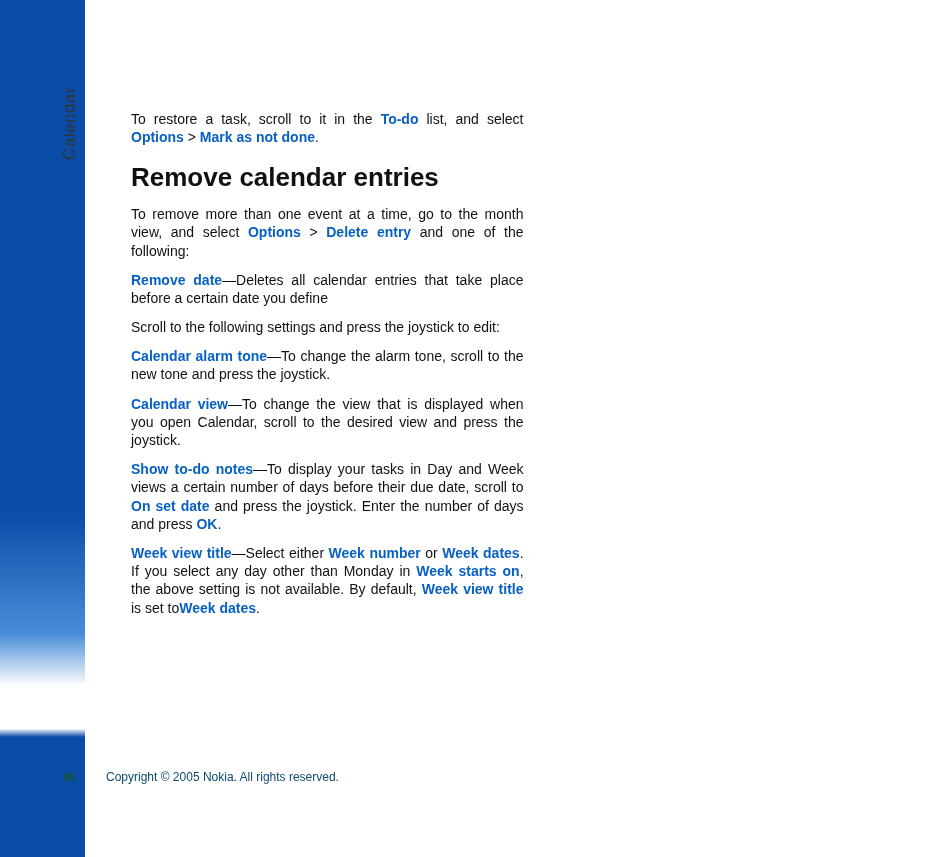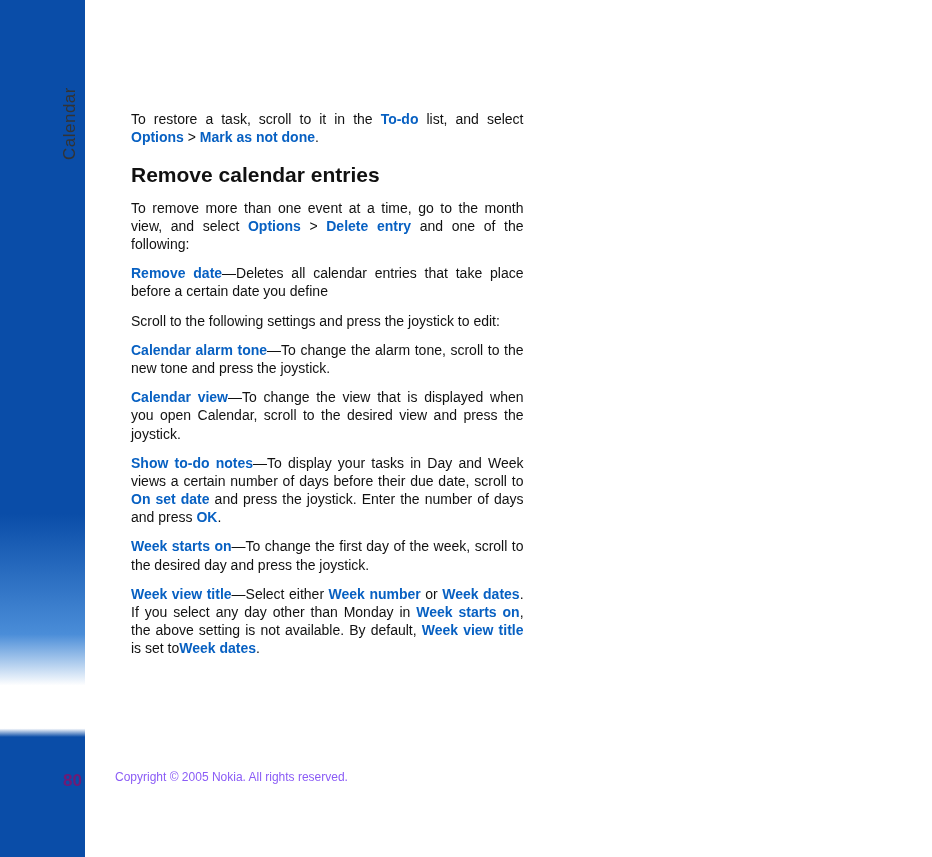--- a/index.html
+++ b/index.html
@@ -26,53 +26,53 @@
       transform-origin: left top;
       font-size: 17px;
       color: #333;
       font-family: Verdana, sans-serif;
       letter-spacing: 0.5px;
     }
     .page-number {
       position: absolute;
       left: 63px;
       top: 771px;
-      font-size: 17px;
+      font-size: 11px;
       font-weight: bold;
-      color: #701a75;
+      color: #14532d;
     }
     .content {
       position: absolute;
       left: 115px;
       top: 110px;
       width: 810px;
       height: 640px;
       column-count: 2;
       column-gap: 25px;
       column-fill: auto;
       font-size: 14px;
       line-height: 1.3;
       color: #111;
       margin-left: 16px;
     }
     .content p { margin-bottom: 11px; text-align: justify; }
     .content h2 {
-      font-size: 21px;
+      font-size: 26px;
       font-weight: bold;
       margin-top: 15px;
       margin-bottom: 10px;
       color: #111;
     }
     .blue { color: #0760c2; font-weight: bold; }
     .footer {
       position: absolute;
-      left: 115px;
+      left: 106px;
       top: 770px;
       font-size: 12px;
-      color: #8b5cf6;
+      color: #0c4a6e;
     }
   </style>
 </head>
 <body>
 
 <div class="sidebar"></div>
 <div class="section-label">Calendar</div>
 <div class="page-number">80</div>
 
 <div class="content">
@@ -100,23 +100,20 @@
   </p>
 
   <p>
     <span class="blue">Calendar view</span><span>—To change the view that is displayed when you open Calendar, scroll to the desired view and press the joystick.</span>
   </p>
 
   <p>
     <span class="blue">Show to-do notes</span><span>—To display your tasks in Day and Week views a certain number of days before their due date, scroll to </span><span class="blue">On set date</span><span> and press the joystick. Enter the number of days and press </span><span class="blue">OK</span><span>.</span>
   </p>
 
-  <p>
-    <span class="blue">Week starts on</span><span>—To change the first day of the week, scroll to the desired day and press the joystick.</span>
-  </p>
 
   <p>
     <span class="blue">Week view title</span><span>—Select either </span><span class="blue">Week number</span><span> or </span><span class="blue">Week dates</span><span>. If you select any day other than Monday in </span><span class="blue">Week starts on</span><span>, the above setting is not available. By default, </span><span class="blue">Week view title</span><span> is set to</span><span class="blue">Week dates</span><span>.</span>
   </p>
 
 </div>
 
 <div class="footer">Copyright © 2005 Nokia. All rights reserved.</div>
 
 </body></html>

